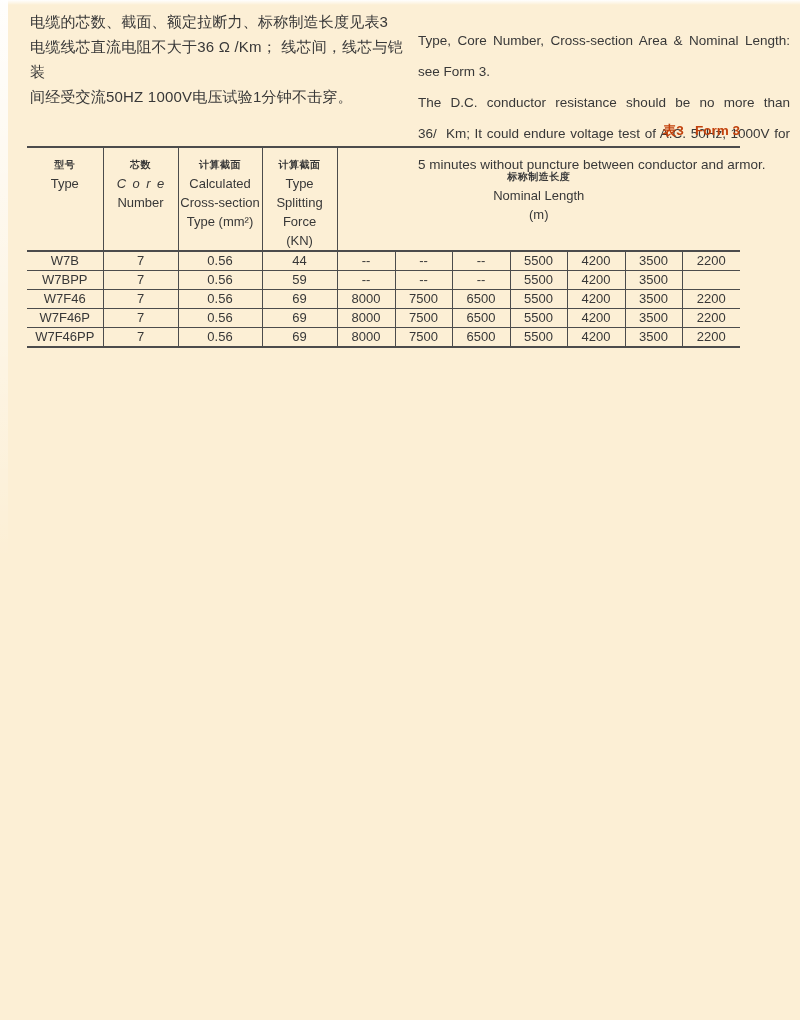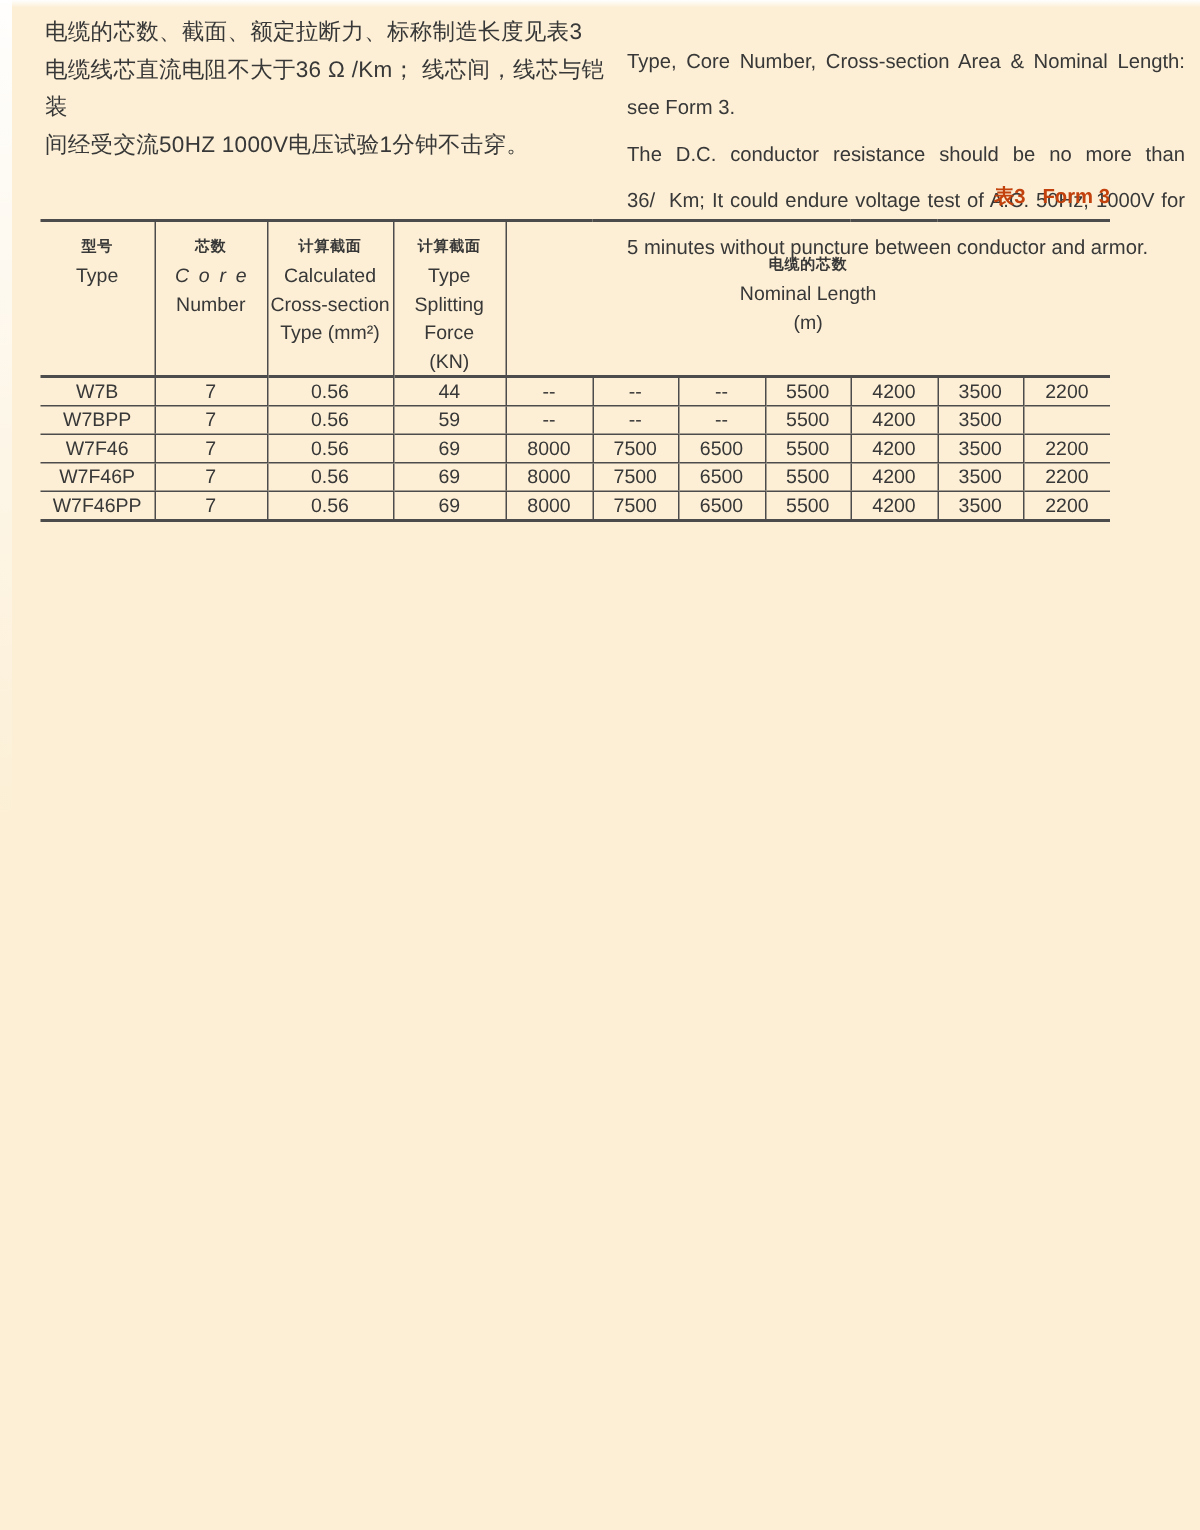--- a/index.html
+++ b/index.html
@@ -137,21 +137,21 @@
         <div class="en">Type (mm²)</div>
       </th>
       <th>
         <div class="zh">计算截面</div>
         <div class="en">Type</div>
         <div class="en">Splitting</div>
         <div class="en">Force</div>
         <div class="en">(KN)</div>
       </th>
       <th colspan="7" class="length-head">
-        <div class="zh">电缆的芯数</div>
+        <div class="zh">标称制造长度</div>
         <div class="en">Nominal Length</div>
         <div class="en">(m)</div>
       </th>
     </tr>
   </thead>
   <tbody>
       <tr>
         <td>W7B</td>
         <td>7</td>
         <td>0.56</td>

